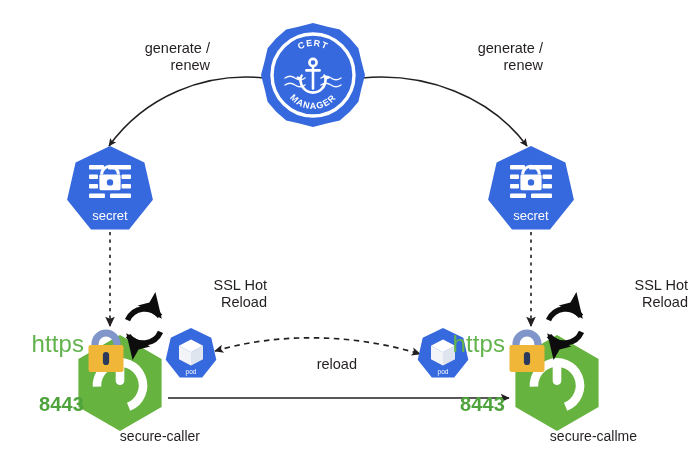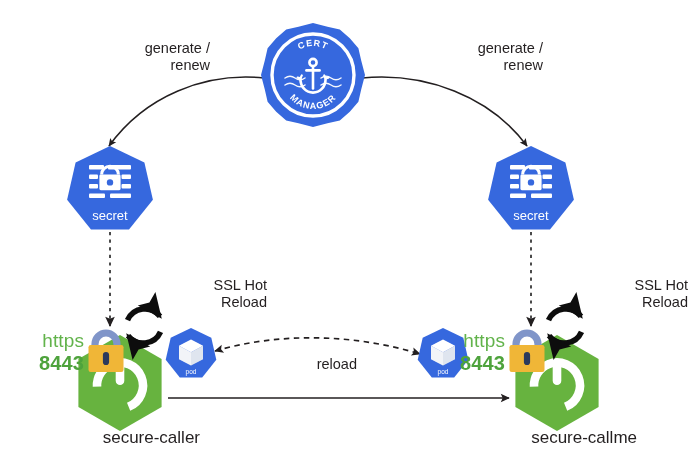--- a/index.html
+++ b/index.html
@@ -7,24 +7,24 @@
     width:696px;height:474px;
     background:#ffffff;
     font-family:"Liberation Sans", sans-serif;
     overflow:hidden;
     position:relative;
   }
   #stage{position:absolute;left:0;top:0;width:696px;height:474px;}
   svg#scene{position:absolute;left:0;top:0;width:696px;height:474px;}
   .lbl{position:absolute;color:#231f20;line-height:1.18;text-align:right;white-space:pre;}
   .lbl-gr{position:absolute;line-height:1.1;text-align:right;}
-  .node-cap{font-size:17px;}
+  .node-cap{font-size:14px;}
   .edge-cap{font-size:14.5px;}
-  .https-word{font-size:19px;color:#62b34b;font-weight:400;letter-spacing:.1px;}
-  .https-port{font-size:20px;color:#4ea33c;font-weight:700;letter-spacing:.1px;}
+  .https-word{font-size:24px;color:#62b34b;font-weight:400;letter-spacing:.1px;}
+  .https-port{font-size:20px;color:#4ea33c;font-weight:700;letter-spacing:.1px;margin-top:36px;}
   .seal-txt{font-size:9px;font-weight:700;fill:#ffffff;letter-spacing:1px;}
   .secret-word{font-size:13px;fill:#ffffff;font-family:"Liberation Sans", sans-serif;}
   .pod-word{font-size:6.5px;fill:#ffffff;font-family:"Liberation Sans", sans-serif;}
 </style>
 </head>
 <body>
 
 <div id="stage">
 
   <svg id="scene" viewBox="0 0 696 474" xmlns="http://www.w3.org/2000/svg">

